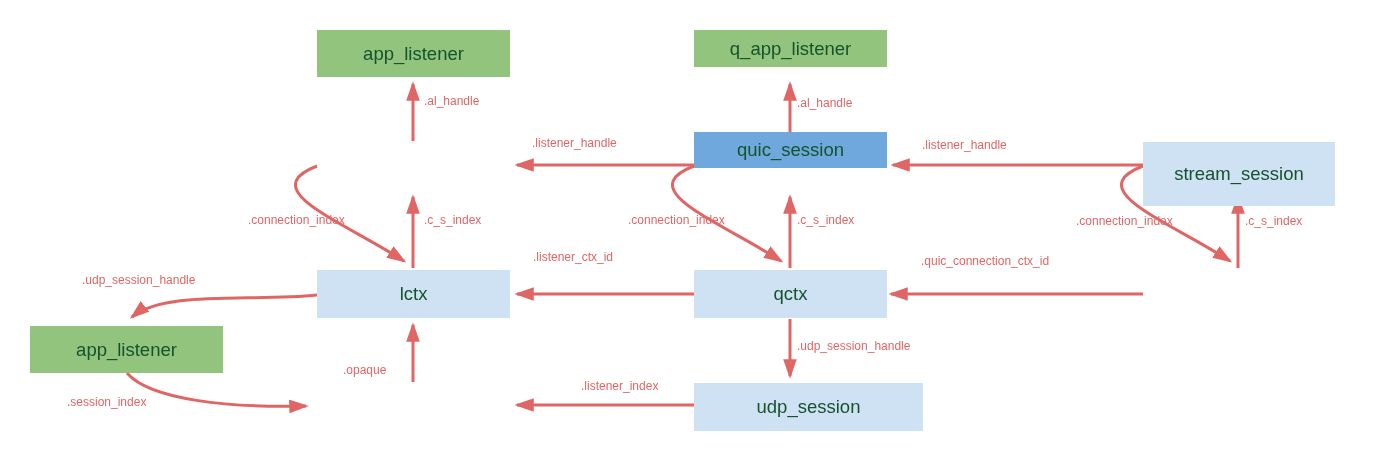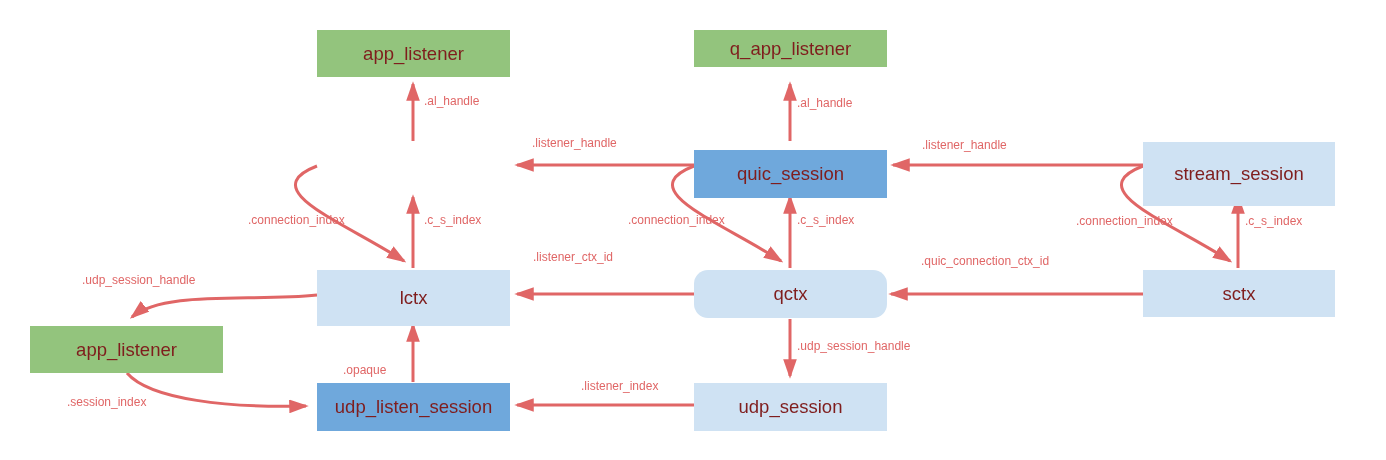--- a/index.html
+++ b/index.html
@@ -7,21 +7,21 @@
     position:relative;
     width:1386px;height:460px;
     background:#ffffff;
     font-family:"Liberation Sans", sans-serif;
     overflow:hidden;
   }
   .arrows{position:absolute;left:0;top:0;width:1386px;height:460px;pointer-events:none;}
   .node{
     position:absolute;
     display:flex;align-items:center;justify-content:center;
-    font-size:18.5px;color:#7f1d1d;
+    font-size:18.5px;color:#14532d;
     box-sizing:border-box;
     white-space:nowrap;
   }
   .node.green{background:#93c47d;}
   .node.blue{background:#6fa8dc;}
   .node.lightblue{background:#cfe2f3;}
   .elabel{
     position:absolute;
     font-size:12px;color:#e06666;
     white-space:nowrap;line-height:1;
@@ -57,35 +57,33 @@
       <path d="M694 405 L517 405" marker-end="url(#ah)"></path>
       <path d="M127 373 C150 400 230 408 306 406" marker-end="url(#ah)"></path>
     </g>
   </svg>
 
   <div class="node green" style="left:317px;top:30px;width:193px;height:47px;">app_listener</div>
 
   <div class="node green" style="left:694px;top:30px;width:193px;height:37px;">q_app_listener</div>
 
 
-  <div class="node blue" style="left:694px;top:150px;width:193px;height:48px;">quic_session</div>
+  <div class="node blue" style="left:694px;top:132px;width:193px;height:36px;">quic_session</div>
 
   <div class="node lightblue" style="left:1143px;top:142px;width:192px;height:64px;">stream_session</div>
 
-  <div class="node lightblue" style="left:317px;top:270px;width:193px;height:56px;">lctx</div>
+  <div class="node lightblue" style="left:317px;top:270px;width:193px;height:48px;">lctx</div>
 
-  <div class="node lightblue" style="left:694px;top:270px;width:193px;height:48px;border-radius:14px;">qctx</div>
+  <div class="node lightblue" style="left:694px;top:270px;width:193px;height:48px;">qctx</div>
 
-  <div class="node lightblue" style="left:1143px;top:270px;width:192px;height:47px;">sctx</div>
 
   <div class="node green" style="left:30px;top:326px;width:193px;height:47px;">app_listener</div>
 
-  <div class="node blue" style="left:317px;top:383px;width:193px;height:48px;">udp_listen_session</div>
 
-  <div class="node lightblue" style="left:694px;top:383px;width:193px;height:48px;">udp_session</div>
+  <div class="node lightblue" style="left:694px;top:383px;width:229px;height:48px;">udp_session</div>
 
   <span class="elabel" style="left:424px;top:95px;">.al_handle</span>
 
   <span class="elabel" style="left:797px;top:97px;">.al_handle</span>
 
   <span class="elabel" style="left:532px;top:137px;">.listener_handle</span>
 
   <span class="elabel" style="left:922px;top:139px;">.listener_handle</span>
 
   <span class="elabel" style="left:248px;top:214px;">.connection_index</span>

